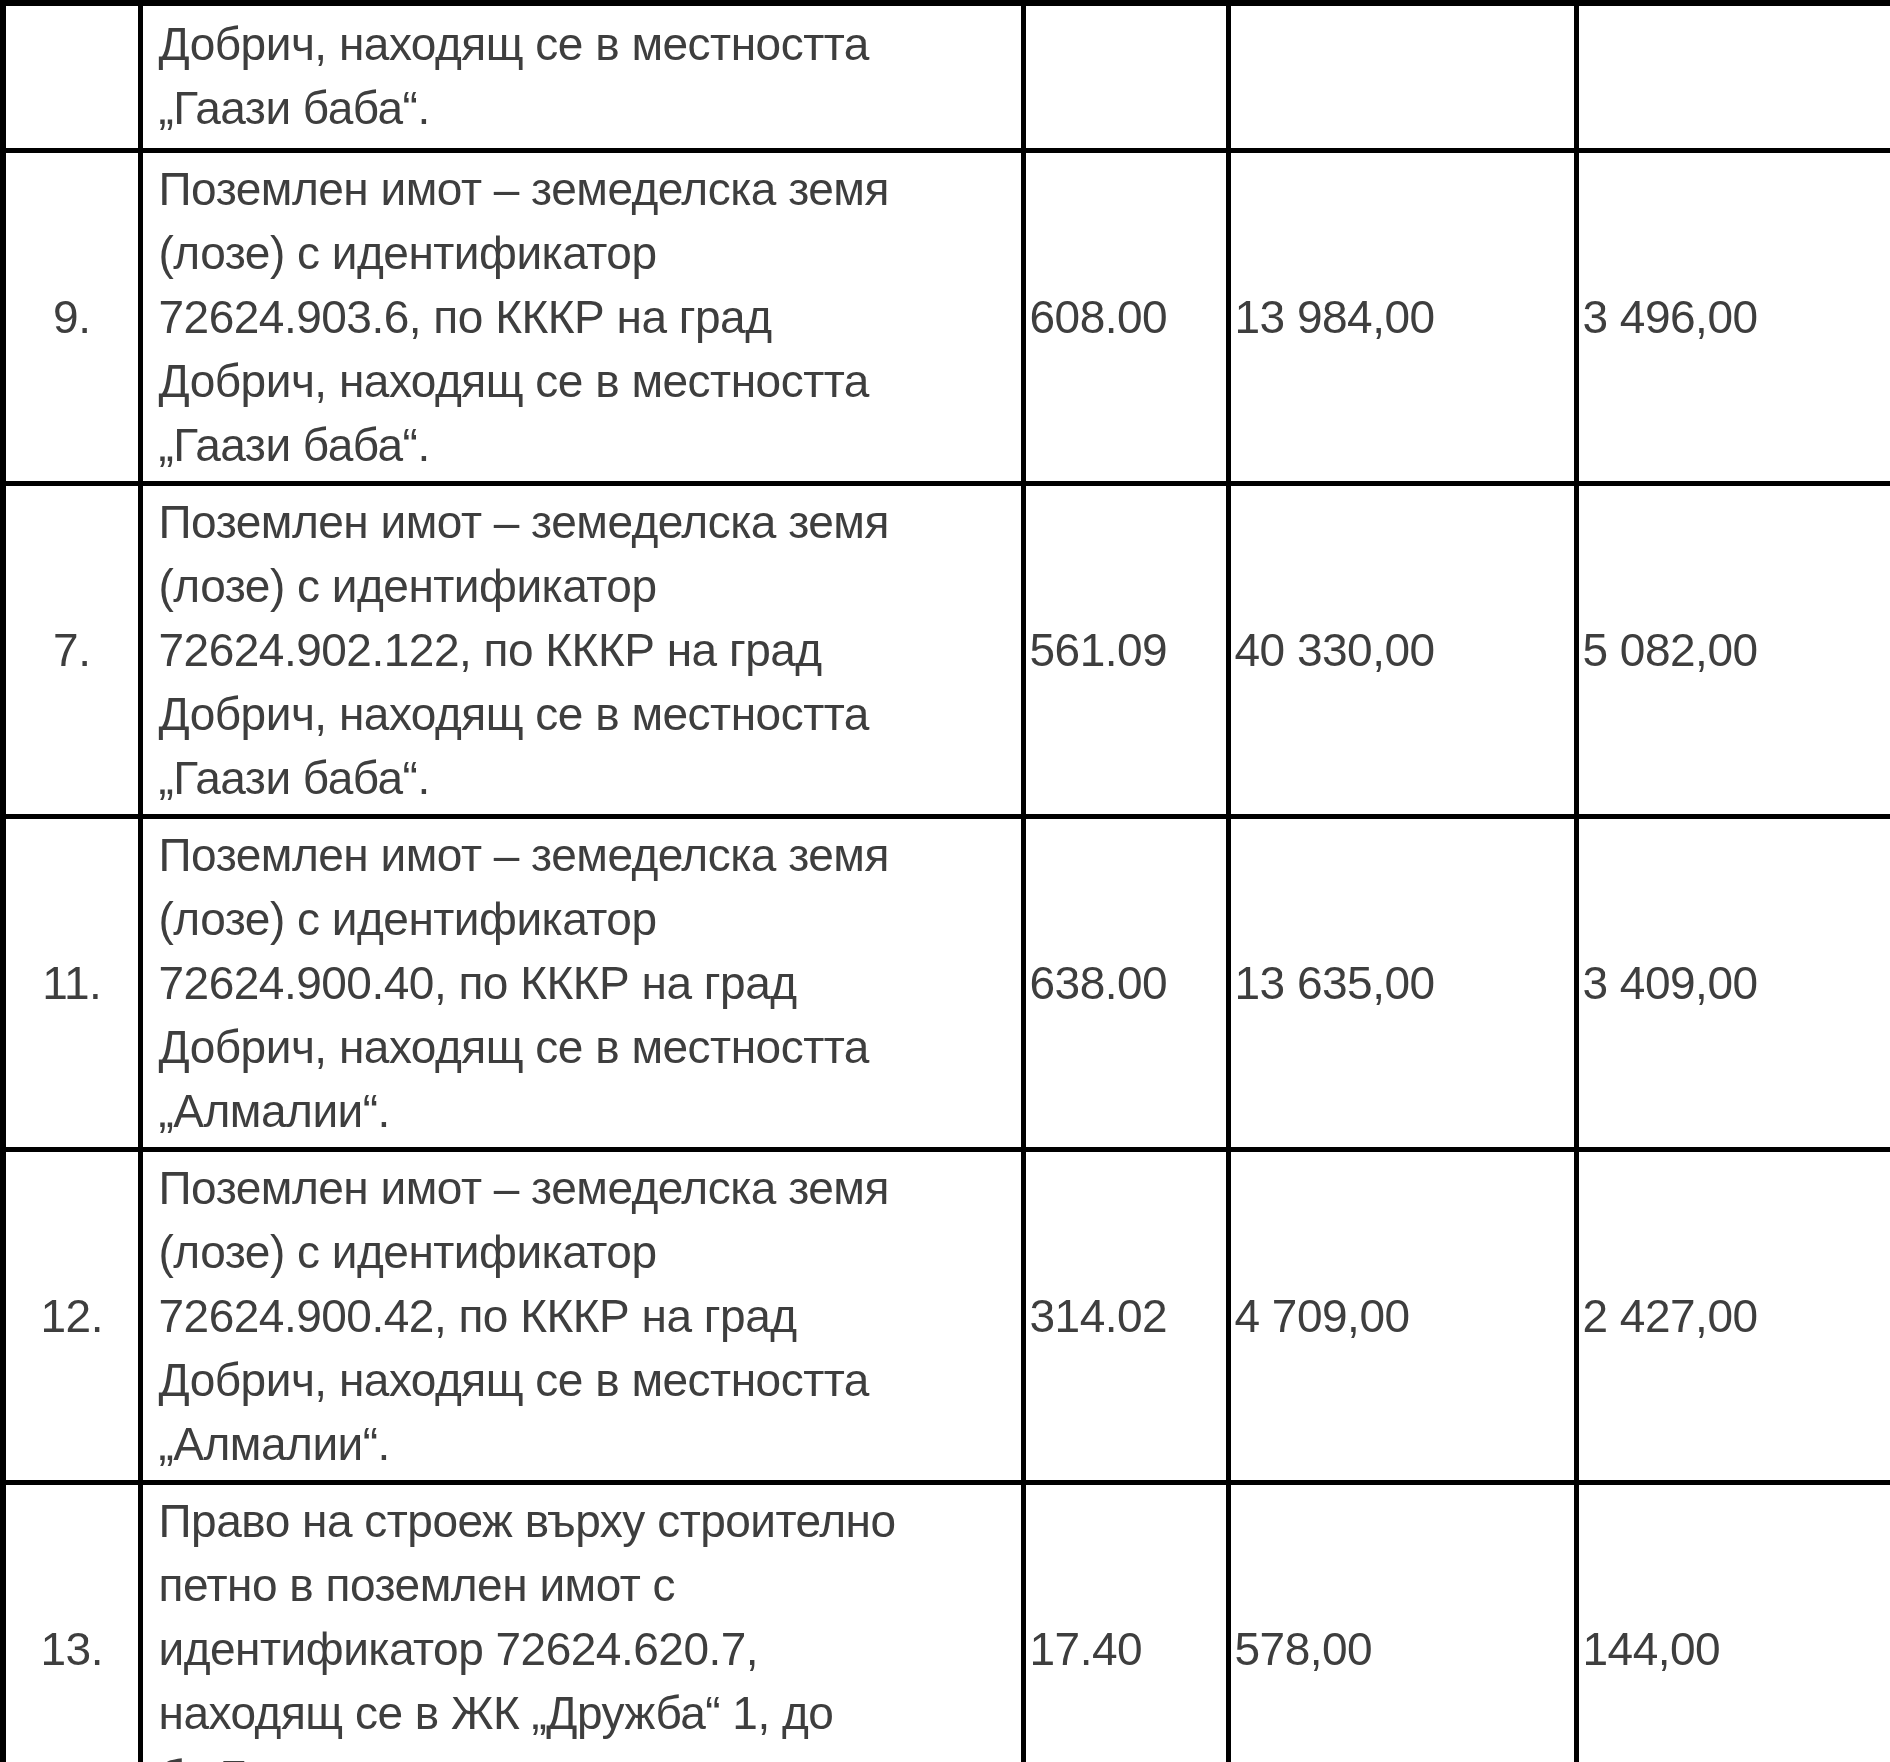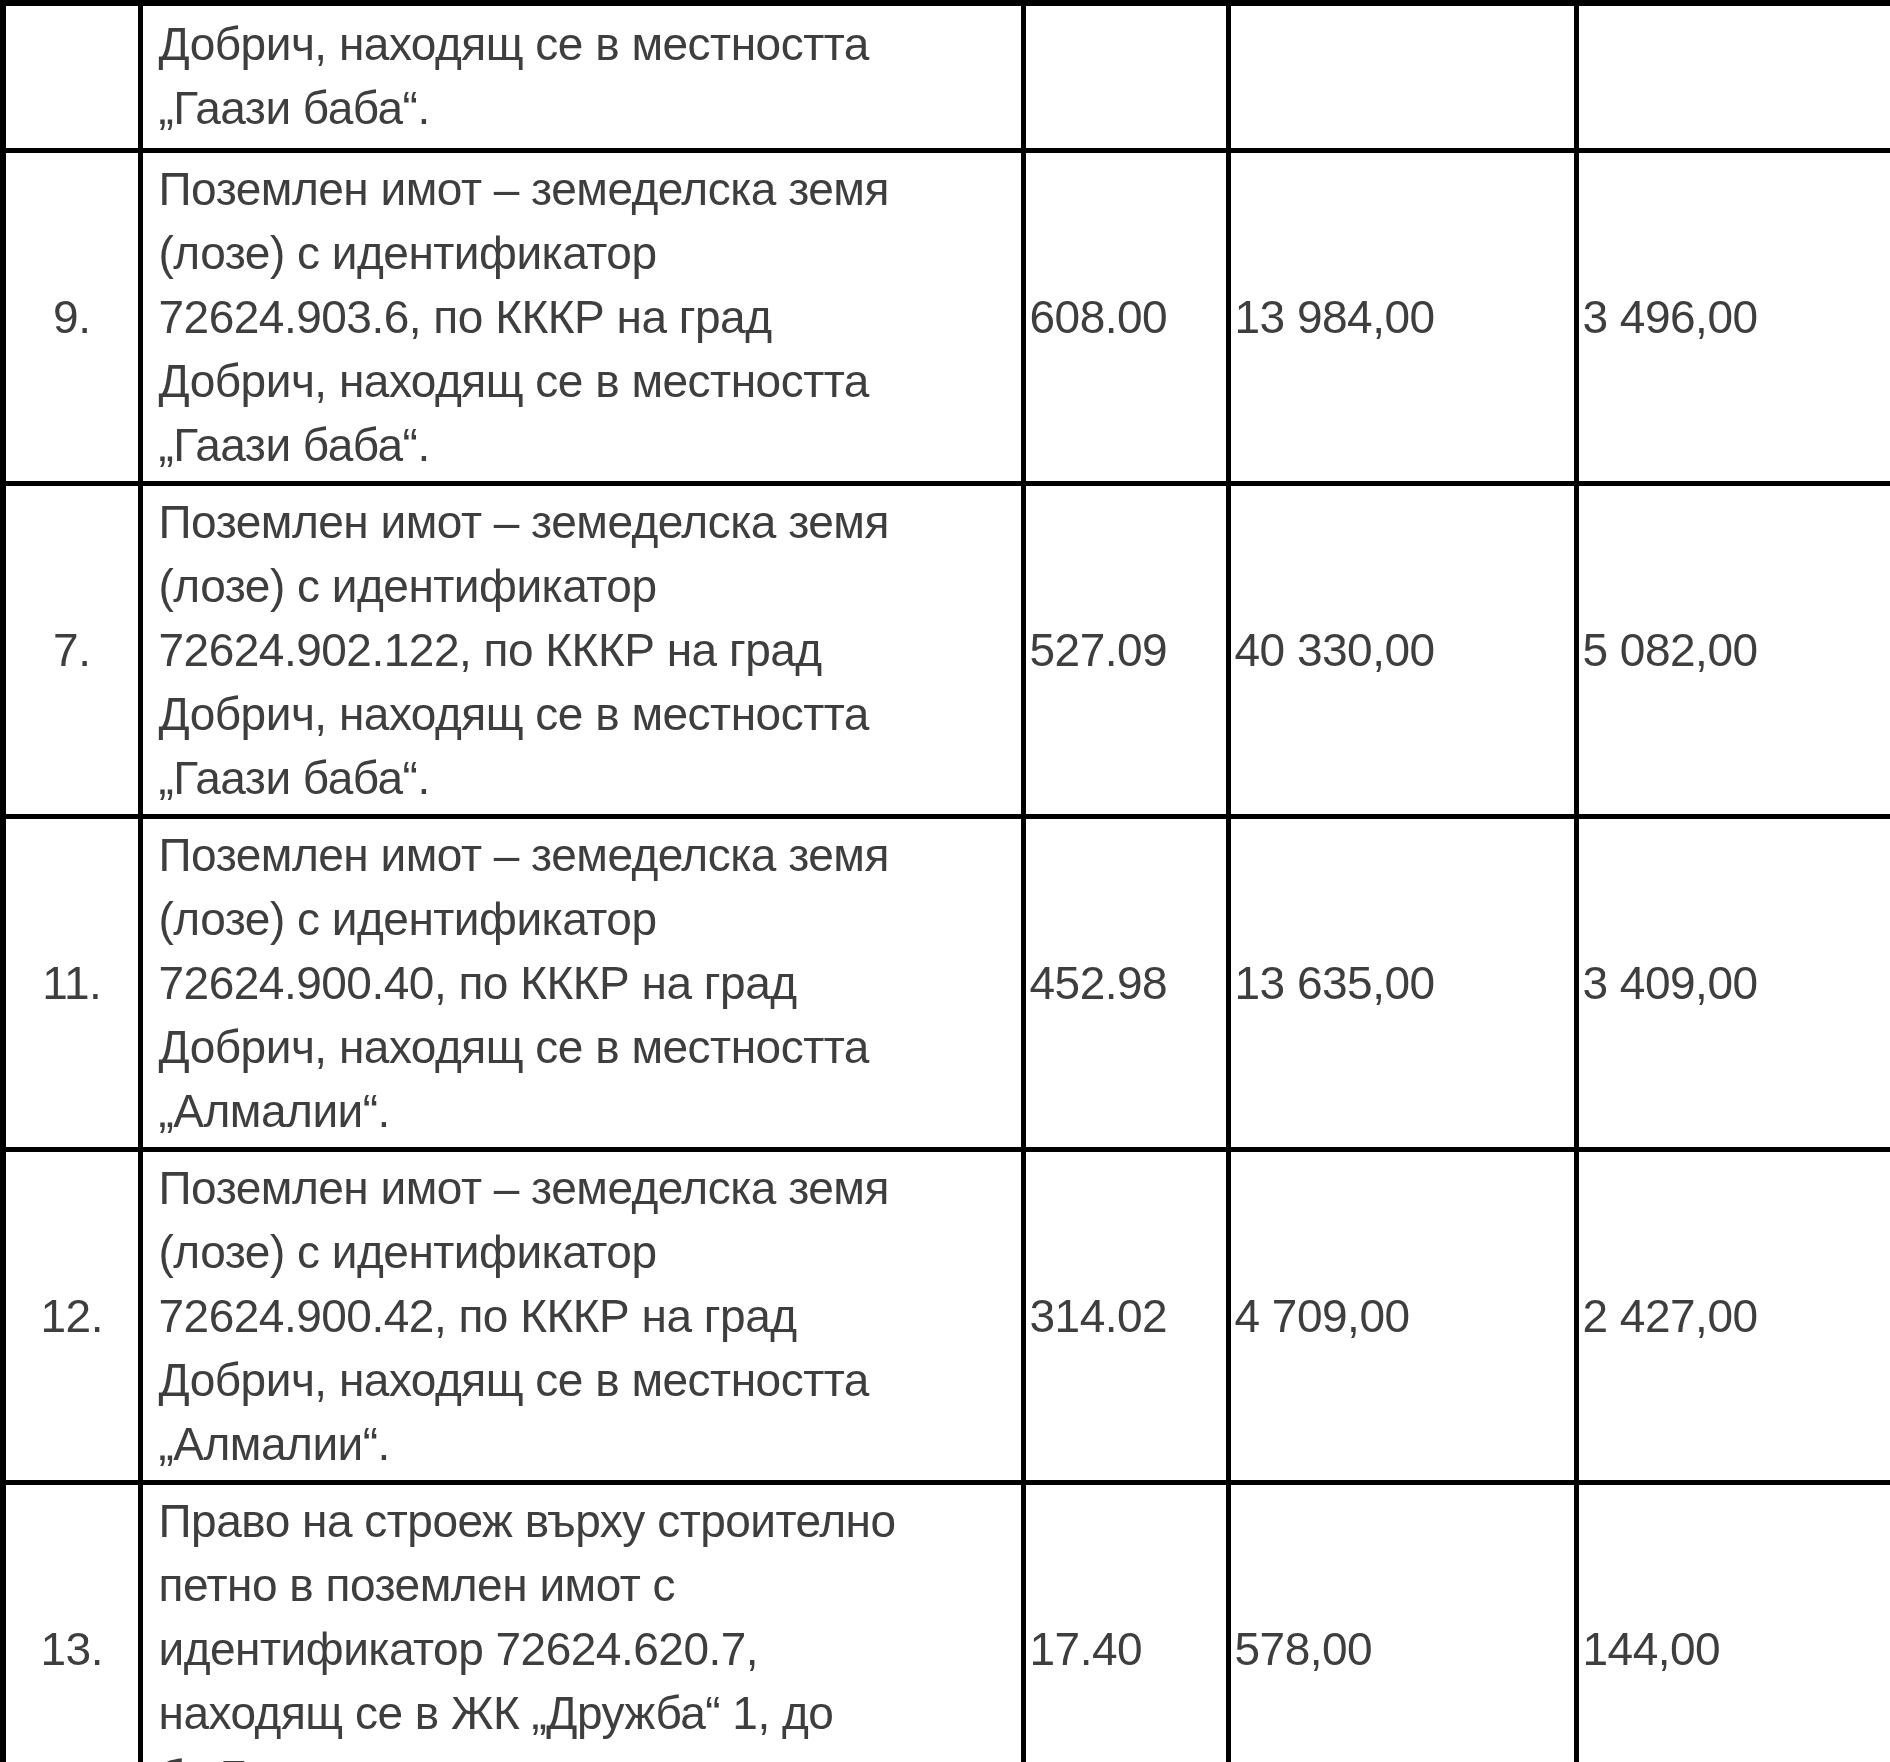--- a/index.html
+++ b/index.html
@@ -87,32 +87,32 @@
         <td class="cell-val">13 984,00</td>
         <td class="cell-val">3 496,00</td>
       </tr>
       <tr style="height:322px">
         <td class="cell-num">7.</td>
         <td class="cell-desc">Поземлен имот – земеделска земя
 (лозе) с идентификатор
 72624.902.122, по КККР на град
 Добрич, находящ се в местността
 „Гаази баба“.</td>
-        <td class="cell-val">527.09</td>
+        <td class="cell-val">561.09</td>
         <td class="cell-val">40 330,00</td>
         <td class="cell-val">5 082,00</td>
       </tr>
       <tr style="height:323px">
         <td class="cell-num">11.</td>
         <td class="cell-desc">Поземлен имот – земеделска земя
 (лозе) с идентификатор
 72624.900.40, по КККР на град
 Добрич, находящ се в местността
 „Алмалии“.</td>
-        <td class="cell-val">452.98</td>
+        <td class="cell-val">638.00</td>
         <td class="cell-val">13 635,00</td>
         <td class="cell-val">3 409,00</td>
       </tr>
       <tr style="height:322px">
         <td class="cell-num">12.</td>
         <td class="cell-desc">Поземлен имот – земеделска земя
 (лозе) с идентификатор
 72624.900.42, по КККР на град
 Добрич, находящ се в местността
 „Алмалии“.</td>

